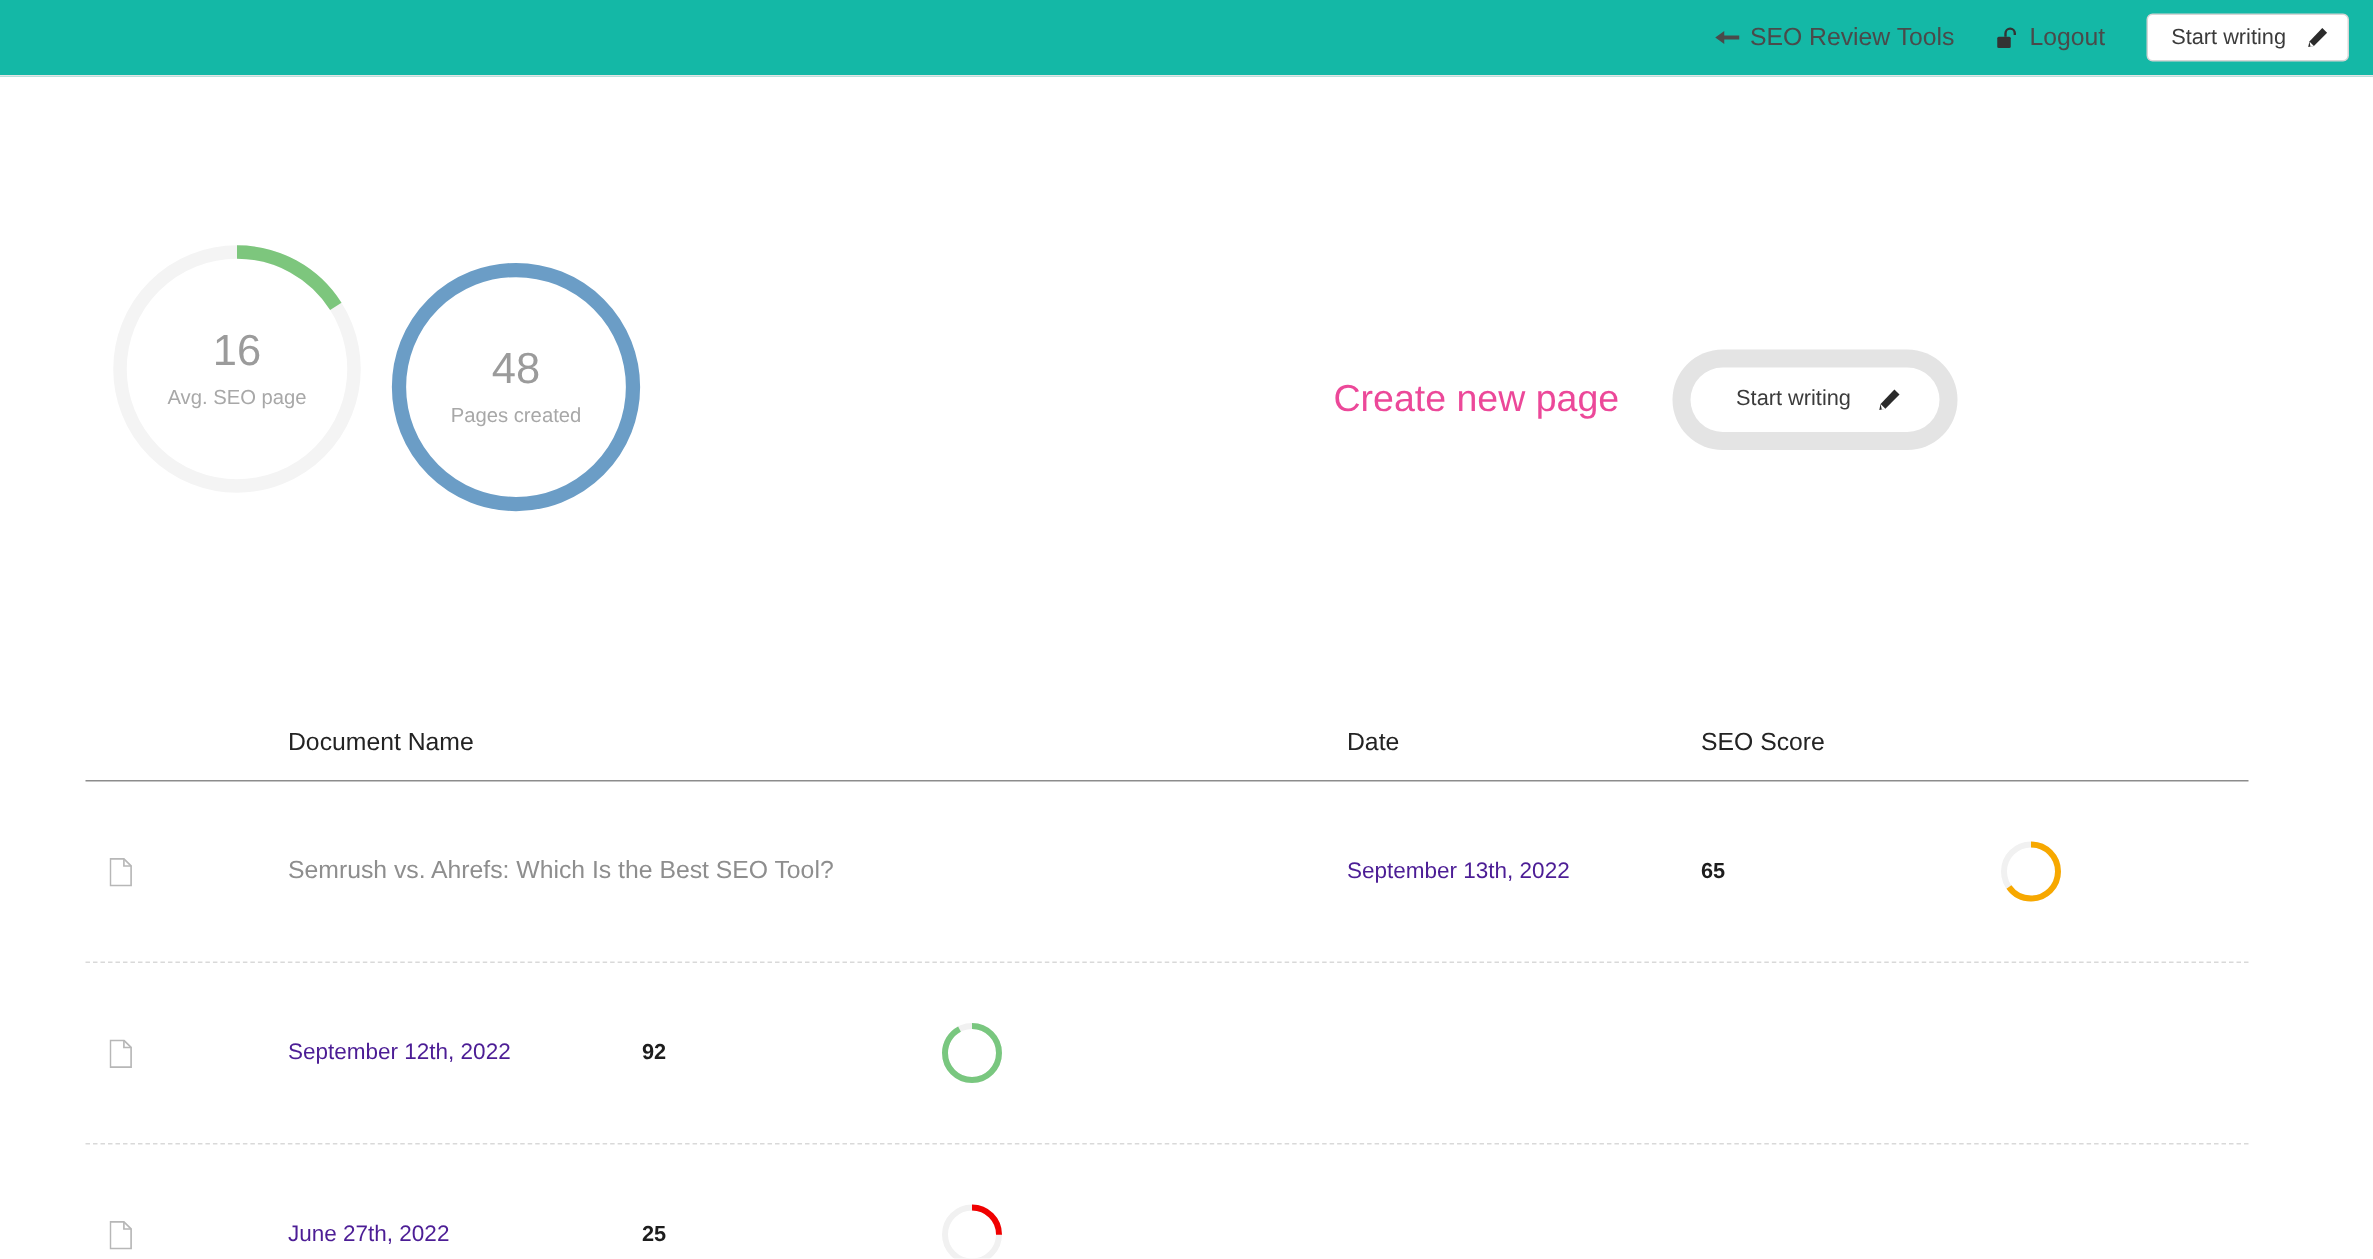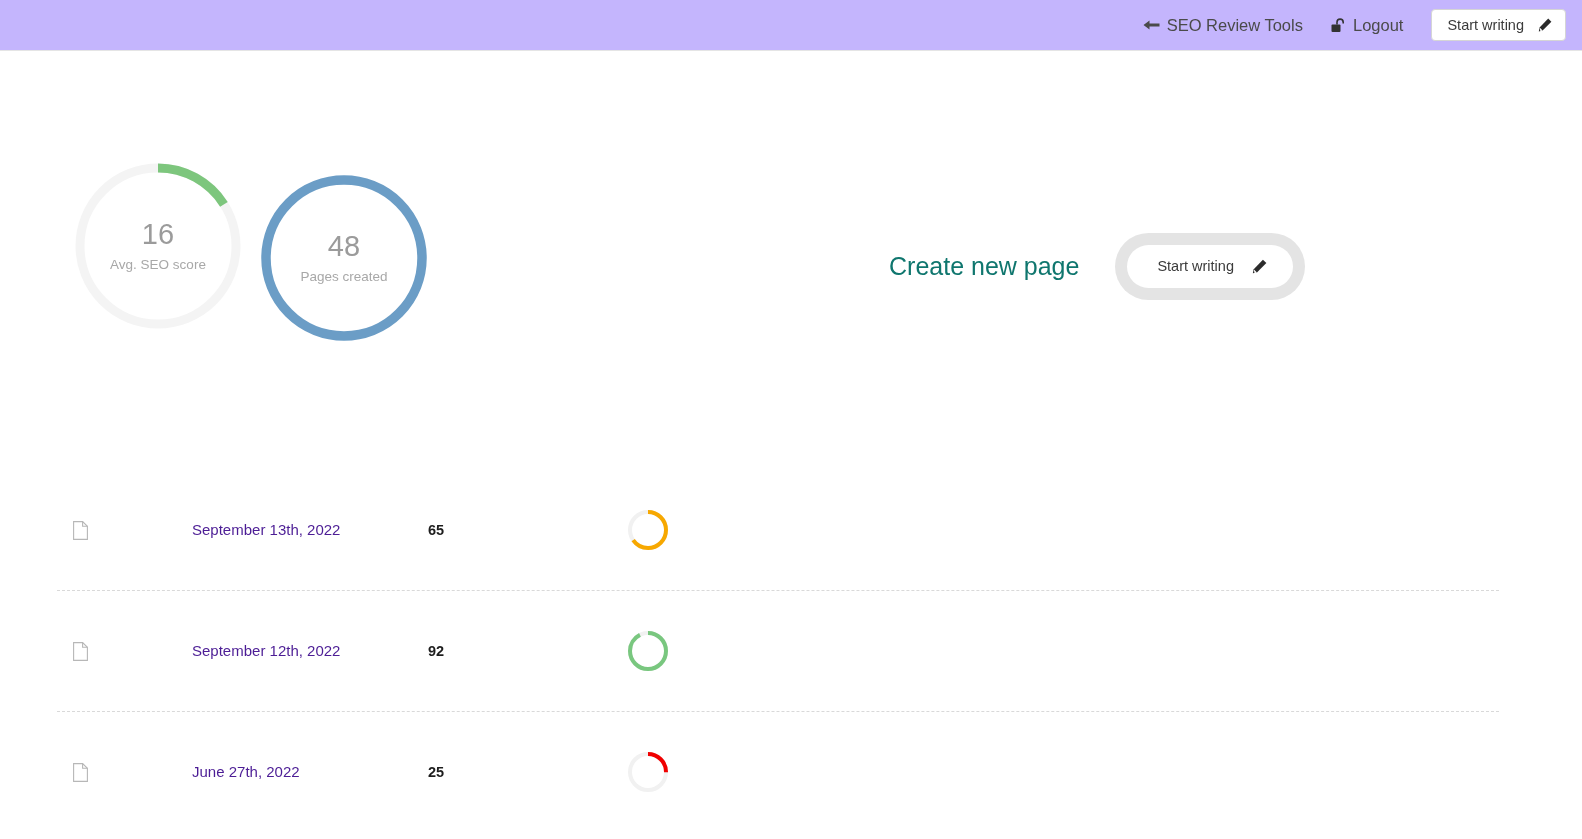--- a/index.html
+++ b/index.html
@@ -17,21 +17,21 @@
   }
 
   
   .topbar {
     position: absolute;
     left: 0; top: 0;
     width: 1582px;
     height: 51px;
     border-bottom: 1px solid #e5e5e5;
     box-sizing: border-box;
-    background: #c4b5fd;
+    background: #14b8a6;
   }
   .topbar-right {
     position: absolute;
     right: 16px;
     top: 0;
     height: 50px;
     display: flex;
     align-items: center;
     gap: 0px;
   }
@@ -113,21 +113,21 @@
   
   .create-block {
     position: absolute;
     left: 889px;
     top: 233px;
     display: flex;
     align-items: center;
   }
   .create-title {
     font-size: 25px;
-    color: #0f766e;
+    color: #ec4899;
     line-height: 1;
     white-space: nowrap;
   }
   .cta-ring {
     margin-left: 36px;
     background: #e4e4e4;
     border-radius: 999px;
     padding: 12px;
     display: inline-flex;
   }
@@ -246,21 +246,21 @@
 
 <div class="gauges">
 
   <div class="gauge" style="left:0px; top:0px;">
     <svg viewBox="0 0 172 172">
       <circle cx="86" cy="86" r="78" fill="none" stroke="#f4f4f4" stroke-width="9"></circle>
       <circle id="gauge0-arc" cx="86" cy="86" r="78" fill="none" stroke="#7dc67d" stroke-width="9" stroke-dasharray="78.41 411.67" stroke-dashoffset="0" transform="rotate(-90 86 86)"></circle>
     </svg>
     <div class="gauge-center">
       <div class="gauge-value">16</div>
-      <div class="gauge-label">Avg. SEO score</div>
+      <div class="gauge-label">Avg. SEO page</div>
     </div>
   </div>
 
   <div class="gauge" style="left:186px; top:12px;">
     <svg viewBox="0 0 172 172">
       <circle cx="86" cy="86" r="78" fill="none" stroke="#6b9dc6" stroke-width="9.5"></circle>
     </svg>
     <div class="gauge-center">
       <div class="gauge-value">48</div>
       <div class="gauge-label">Pages created</div>
@@ -279,31 +279,39 @@
           <path d="M10.2 0.6 L13.4 3.8 L4.6 12.6 L0.8 13.4 L1.6 9.6 Z" fill="#2b2b2b"></path>
           <path d="M1.6 9.6 L4.6 12.6 L2.4 13.2 Z" fill="#ffffff"></path>
         </svg>
       </span>
     </button>
   </div>
 </div>
 
 <div class="doc-table">
 
+  <div class="dt-header">
+    <div class="c-icon"></div>
+    <div class="c-name th">Document Name</div>
+    <div class="c-date th">Date</div>
+    <div class="c-score th">SEO Score</div>
+    <div class="c-ring"></div>
+  </div>
 
   <div id="rows-container">
       <div class="dt-row">
         <div class="c-icon">
           <span class="file-icon">
             <svg width="15" height="19" viewBox="0 0 15 19">
               <path d="M0.6 0.6 H9.6 L14.4 5.3 V18.4 H0.6 Z" fill="#ffffff" stroke="#b7b7b7" stroke-width="1.1"></path>
               <path d="M9.6 0.6 V5.3 H14.4" fill="none" stroke="#b7b7b7" stroke-width="1.1"></path>
             </svg>
           </span>
         </div>
+        <div class="c-name"><a class="doc-name" href="#">Semrush vs. Ahrefs: Which Is the Best SEO Tool?</a></div>
         <div class="c-date"><span class="doc-date">September 13th, 2022</span></div>
         <div class="c-score"><span class="doc-score">65</span></div>
         <div class="c-ring">
           <span class="mini-ring">
             <svg viewBox="0 0 44 44">
               <circle cx="22" cy="22" r="18" fill="none" stroke="#f1f1f1" stroke-width="4"></circle>
               <circle cx="22" cy="22" r="18" fill="none" stroke="#f7a800" stroke-width="4" stroke-dasharray="73.51 39.58" transform="rotate(-90 22 22)"></circle>
             </svg>
           </span>
         </div>

